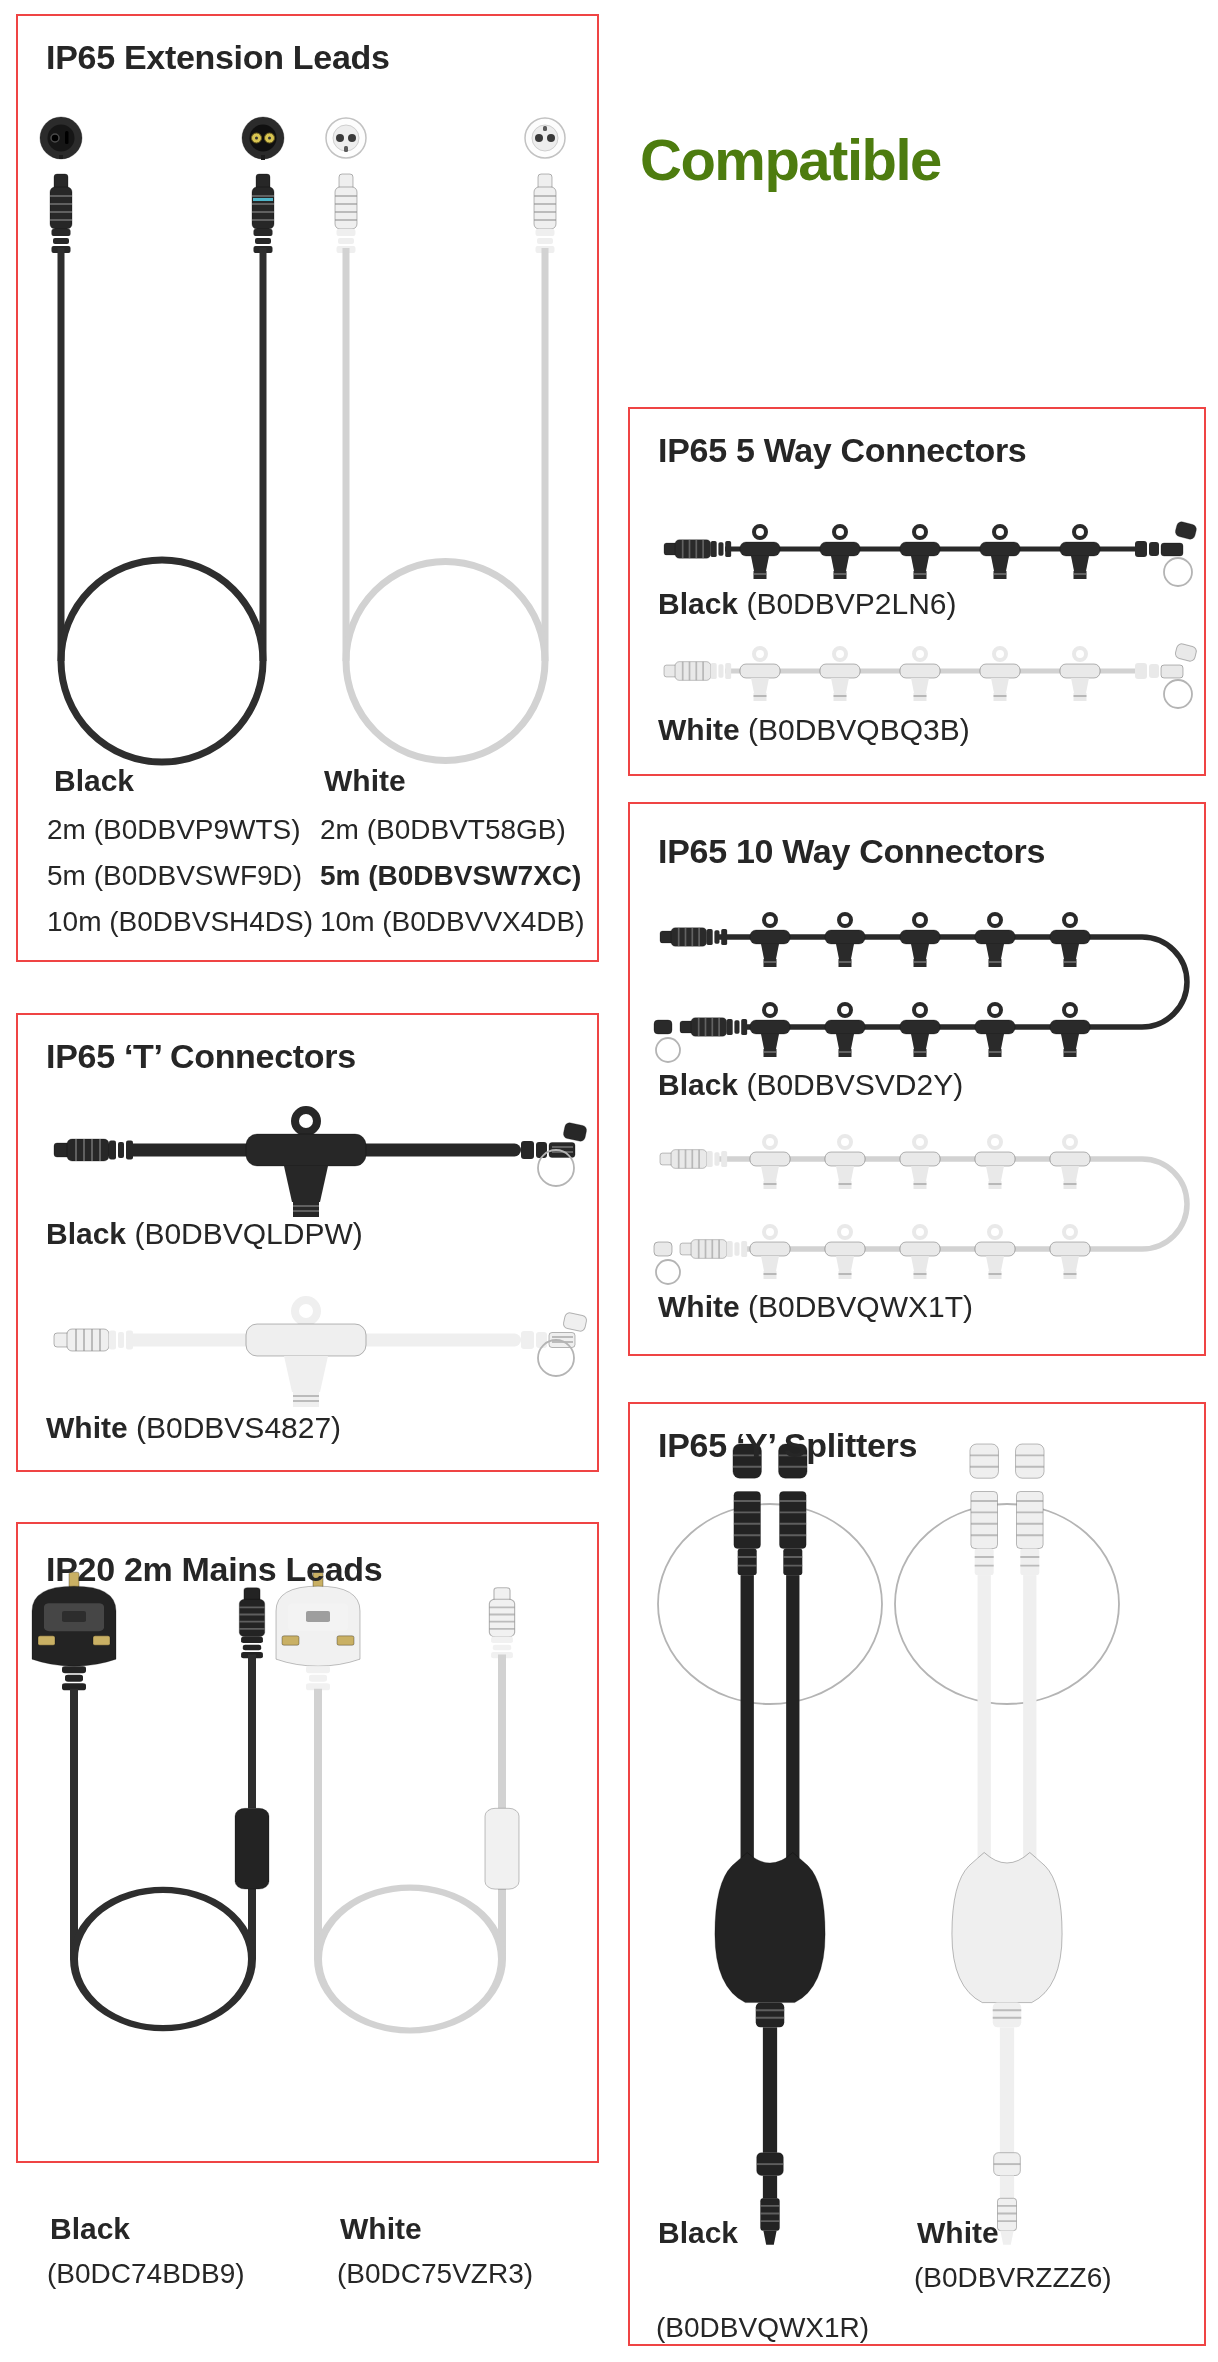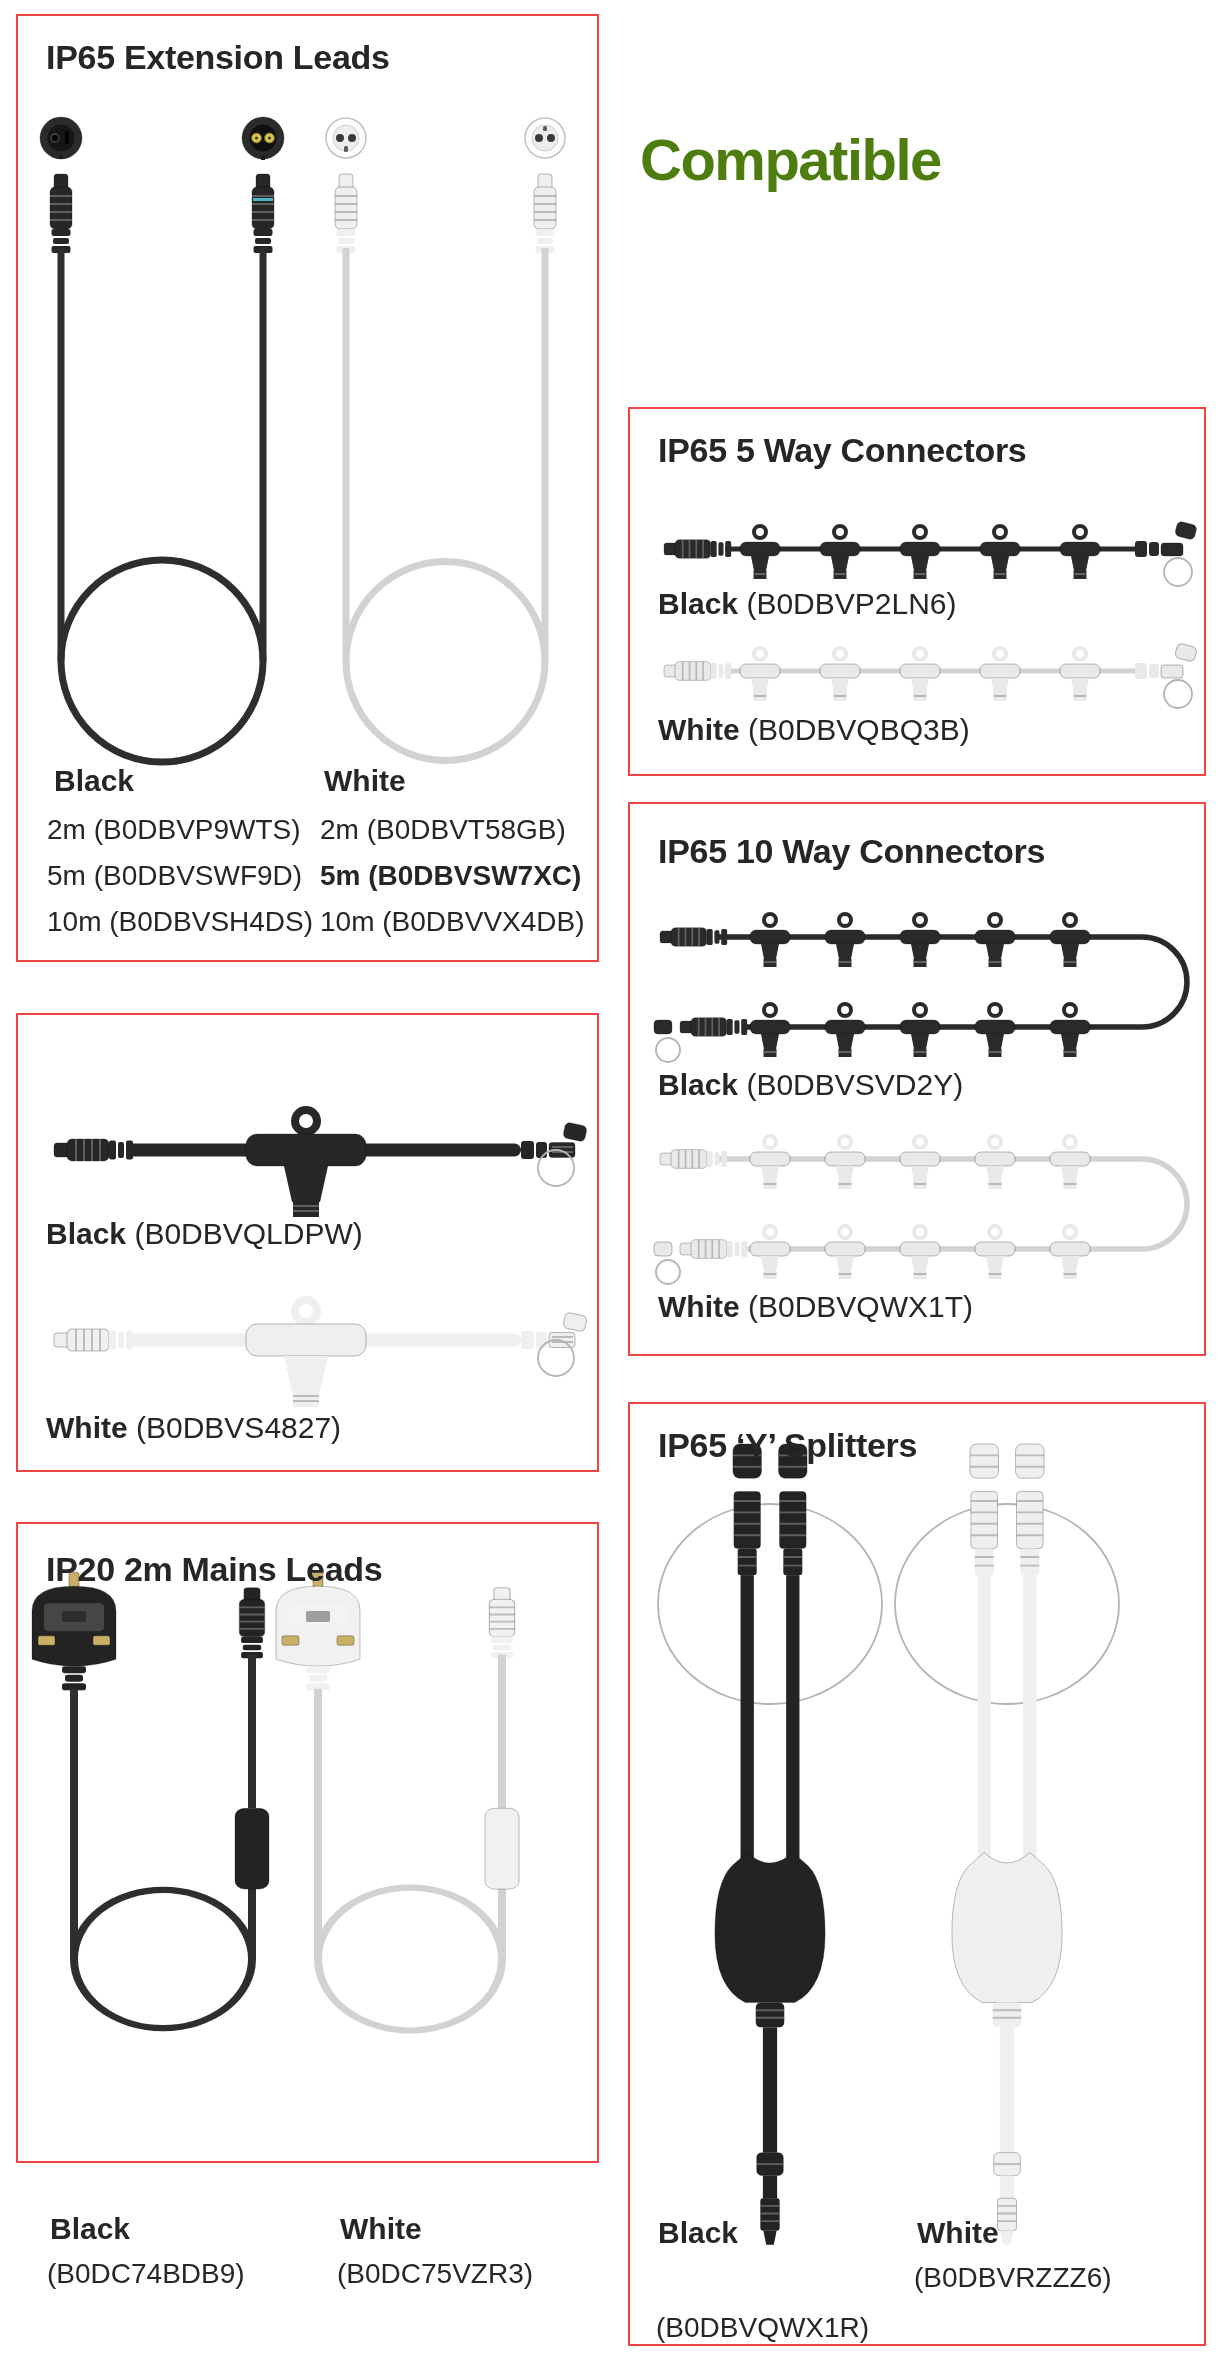--- a/index.html
+++ b/index.html
@@ -156,20 +156,21 @@
   
   <section class="panel" style="left:16px;top:1013px;width:583px;height:459px;">
     <svg class="illus" viewBox="0 0 579 455" preserveAspectRatio="none">
       <g style="color:#272727">
         <use href="#tconn" transform="translate(288 135)"></use>
       </g>
       <g style="color:#efefef">
         <use href="#tconn" transform="translate(288 325)"></use>
       </g>
     </svg>
+    <h2 style="left:28px;top:22px;">IP65 ‘T’ Connectors</h2>
     <div class="pairlabel" style="left:28px;top:202px;"><span class="b">Black</span> <span>(B0DBVQLDPW)</span></div>
     <div class="pairlabel" style="left:28px;top:396px;"><span class="b">White</span> <span>(B0DBVS4827)</span></div>
   </section>
 
   
   <section class="panel" style="left:16px;top:1522px;width:583px;height:641px;">
     <svg class="illus" viewBox="0 0 579 820" preserveAspectRatio="none">
       <g style="color:#232323">
         <use href="#ukplug" transform="translate(56 78)"></use>
         <path d="M 56 212 V 560" stroke="#2e2e2e" stroke-width="8" fill="none"></path>

